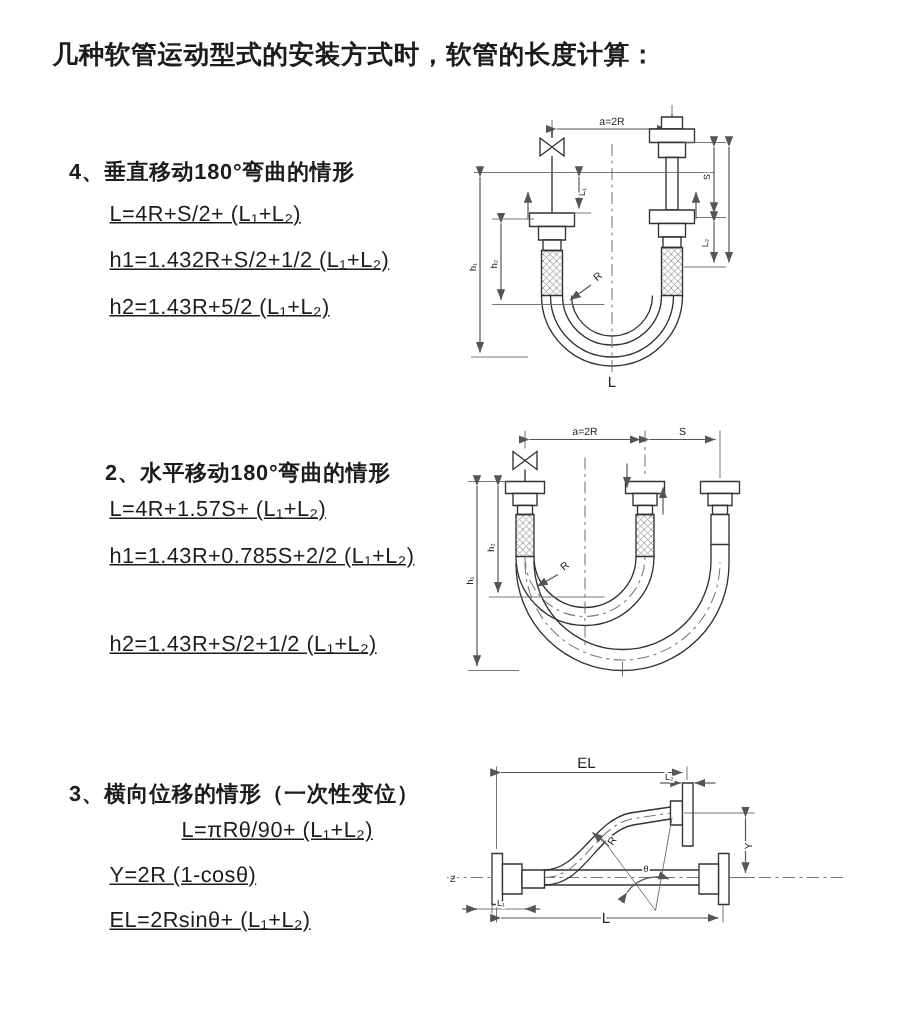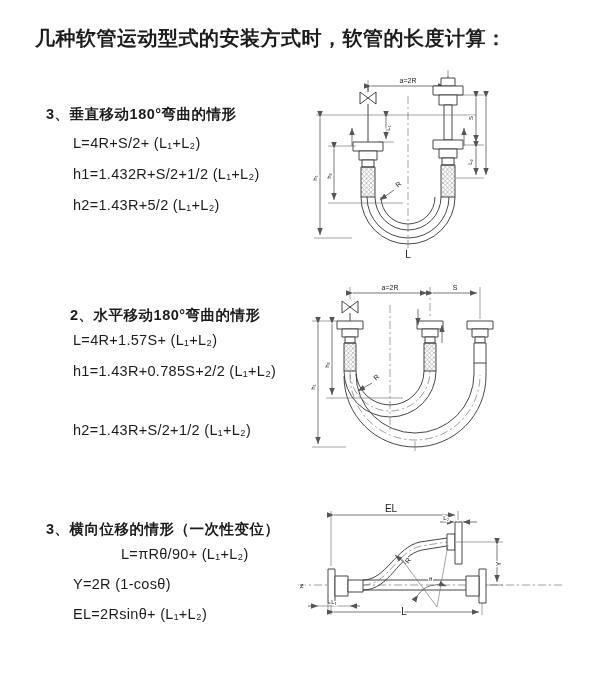--- a/index.html
+++ b/index.html
@@ -1,23 +1,23 @@
 <!DOCTYPE html>
 <html><head>
 <meta charset="utf-8">
 <style>
   html,body{margin:0;padding:0;}
   body{
     width:600px;height:675px;position:relative;background:#fff;overflow:hidden;
     font-family:"Liberation Sans","DejaVu Sans",sans-serif;color:#1c1c1c;
   }
   .abs{position:absolute;}
-  .title{left:35px;top:25px;font-size:20px;font-weight:600;letter-spacing:.5px;}
+  .title{left:35px;top:25px;font-size:17px;font-weight:600;letter-spacing:.5px;}
   .heading{font-size:14.5px;font-weight:600;letter-spacing:.5px;left:46px;}
-  .formula{left:73px;font-size:14.5px;letter-spacing:.3px;}
+  .formula{left:73px;font-size:14.5px;letter-spacing:.3px;text-decoration:underline;}
   #h1{top:105px;} #f10{top:135px;} #f11{top:166px;} #f12{top:197px;}
   #h2{top:306px;margin-left:24px;} #f20{top:332px;} #f21{top:363px;} #f22{top:394px;margin-top:28px;}
   #h3{top:520px;} #f30{top:546px;margin-left:48px;} #f31{top:576px;} #f32{top:606px;}
   svg.diag{position:absolute;overflow:visible;}
   svg.diag *{vector-effect:non-scaling-stroke;}
   .pipe{fill:#fff;stroke:#333;stroke-width:.9;}
   .hose{fill:url(#hz);stroke:#333;stroke-width:.9;}
   .arc{fill:none;stroke:#333;stroke-width:.9;}
   .cl{fill:none;stroke:#777;stroke-width:.7;stroke-dasharray:8 3 2 3;}
   .dim{stroke:#555;stroke-width:.8;fill:none;}
@@ -36,21 +36,21 @@
       <path d="M0,0 L9,3.5 L0,7 z" fill="#555"></path>
     </marker>
     <pattern id="hz" patternUnits="userSpaceOnUse" width="4.5" height="4.5">
       <path d="M0,4.5 L4.5,0 M0,0 L4.5,4.5" stroke="#888" stroke-width=".5"></path>
     </pattern>
   </defs>
 </svg>
 
 <div class="abs title">几种软管运动型式的安装方式时，软管的长度计算：</div>
 
-<div class="abs heading" id="h1">3、垂直移动180°弯曲的情形</div>
+<div class="abs heading" id="h1">4、垂直移动180°弯曲的情形</div>
 <div class="abs formula" id="f10">L=4R+S/2+ (L₁+L₂)</div>
 <div class="abs formula" id="f11">h1=1.432R+S/2+1/2 (L₁+L₂)</div>
 <div class="abs formula" id="f12">h2=1.43R+5/2 (L₁+L₂)</div>
 
 <svg class="diag" style="left:308px;top:66px" width="285" height="200" viewBox="0 0 285 200">
 
   <line class="ext" x1="60" y1="24" x2="60" y2="14"></line>
   <line class="ext" x1="140" y1="10" x2="140" y2="24"></line>
   <line class="dim" x1="63" y1="20" x2="137" y2="20" marker-start="url(#ar)" marker-end="url(#ar)"></line>
   <text x="100" y="17" text-anchor="middle">a=2R</text>

